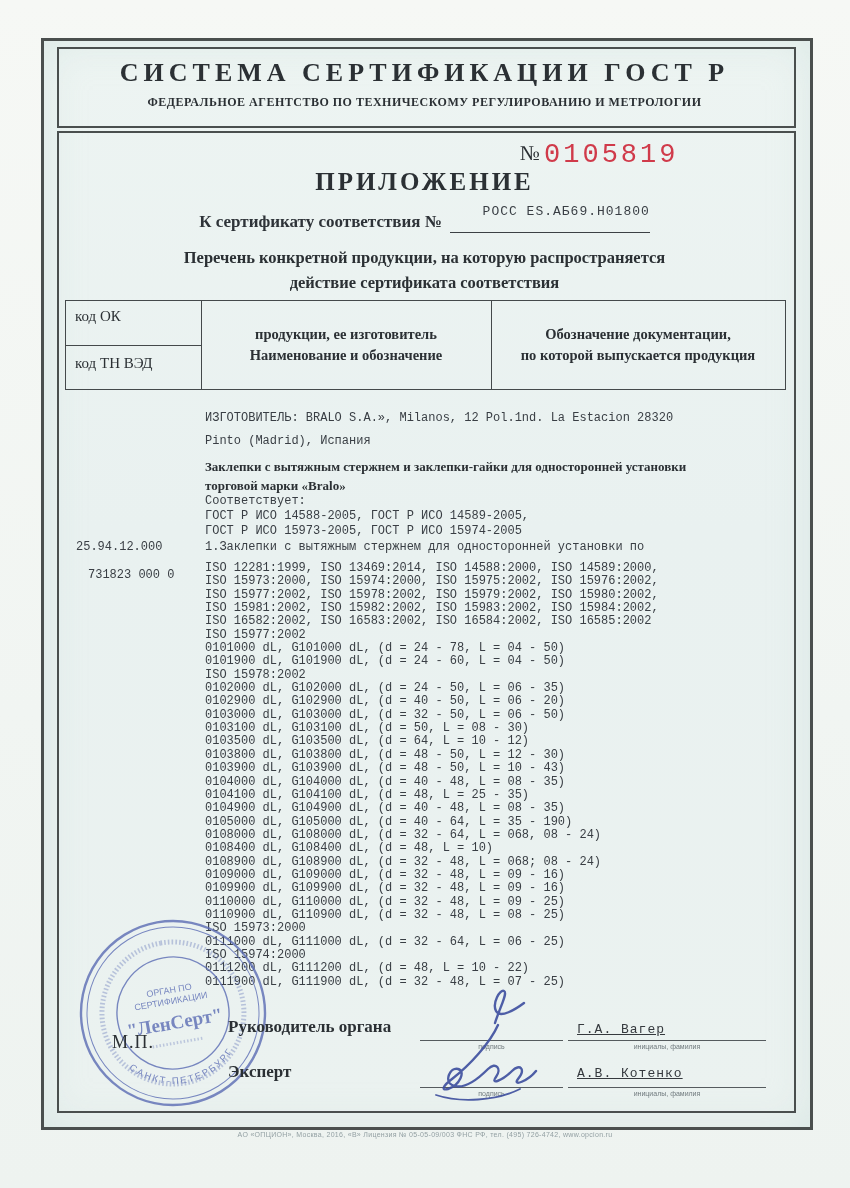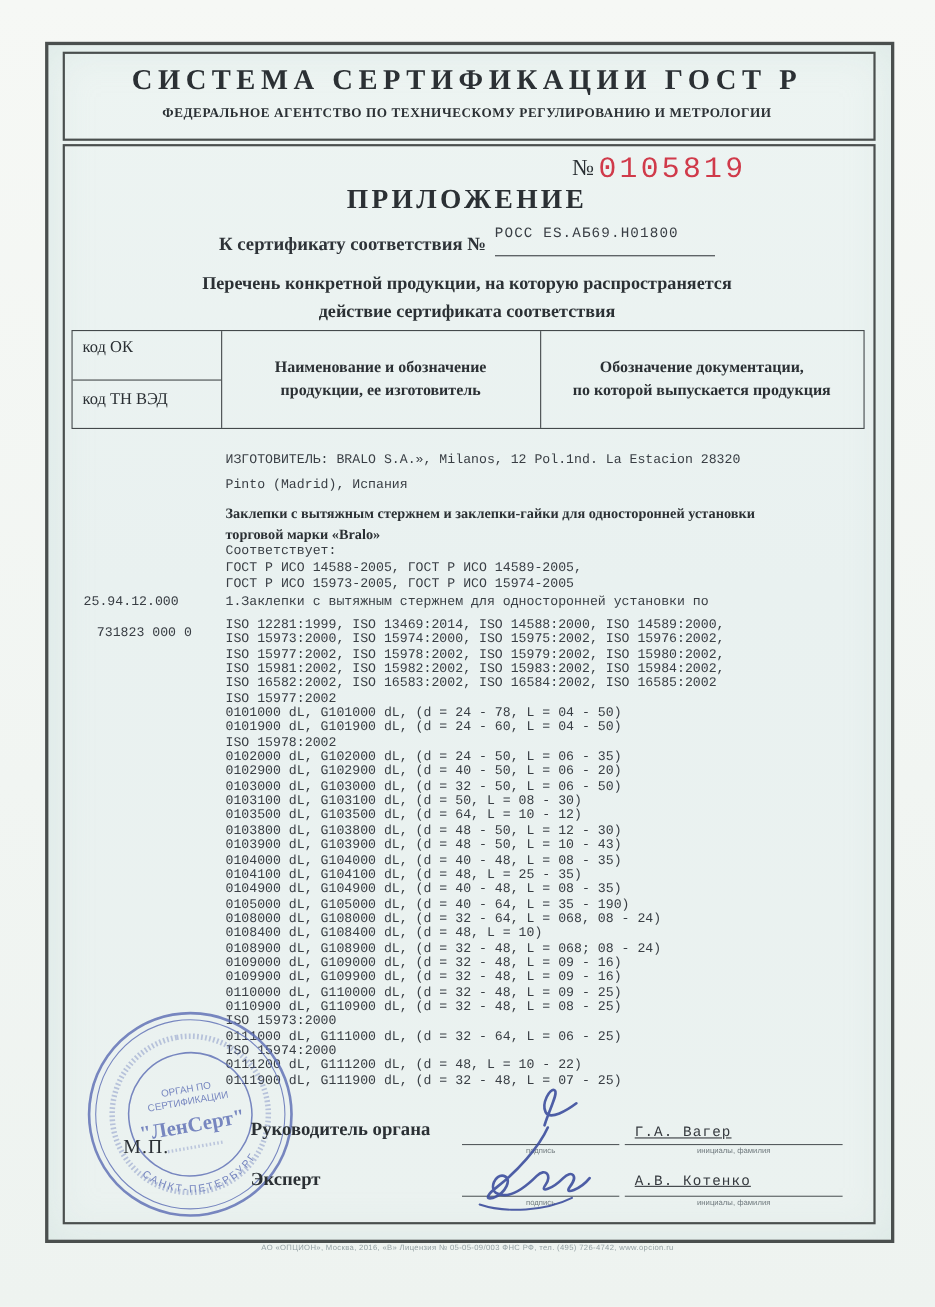--- a/index.html
+++ b/index.html
@@ -32,21 +32,21 @@
   .serial .no{font-size:21px;color:#2b3034;}
   .serial .num{font-family:"Liberation Mono","DejaVu Sans Mono",monospace;
     font-size:27px;color:#d03a4a;letter-spacing:3px;vertical-align:-2px;}
 
   .appendix-title{left:57px;top:168px;width:735px;text-align:center;
     font-size:25px;font-weight:bold;letter-spacing:3px;color:#2b3034;}
 
   .cert-line{left:57px;top:206px;width:735px;text-align:center;font-size:17px;font-weight:bold;}
   .cert-num-wrap{display:inline-block;position:relative;min-width:200px;
     border-bottom:1.5px solid #3c4145;margin-left:8px;height:26px;vertical-align:-6px;}
-  .cert-num{position:absolute;left:0;right:0;top:-2px;text-align:left;
+  .cert-num{position:absolute;left:0;right:0;top:-2px;text-align:right;
     font-size:13px;font-weight:normal;letter-spacing:1px;}
 
   .subtitle{left:57px;top:245px;width:735px;text-align:center;
     font-size:16.5px;font-weight:bold;line-height:25px;color:#2b3034;}
 
   .spec-table{left:65px;top:300px;width:719px;height:88px;border:1.6px solid #44494b;}
   .vline{position:absolute;top:0;bottom:0;width:0;border-left:1.4px solid #44494b;}
   .col1-hline{position:absolute;left:0;width:135px;top:44px;border-top:1.4px solid #44494b;}
   .cell-text{position:absolute;font-size:15px;color:#2b3034;}
   .cell-center{text-align:center;line-height:21px;font-size:14.5px;font-weight:bold;}
@@ -96,22 +96,22 @@
     <div>действие сертификата соответствия</div>
   </div>
 
   <div class="abs spec-table">
     <div class="vline" style="left:135px"></div>
     <div class="vline" style="left:425px"></div>
     <div class="col1-hline"></div>
     <div class="cell-text" style="left:9px;top:7px">код ОК</div>
     <div class="cell-text" style="left:9px;top:54px">код ТН ВЭД</div>
     <div class="cell-text cell-center" style="left:140px;top:23px;width:280px">
+      <div>продукции, ее изготовитель</div>
       <div>Наименование и обозначение</div>
-      <div>продукции, ее изготовитель</div>
     </div>
     <div class="cell-text cell-center" style="left:428px;top:23px;width:288px">
       <div>Обозначение документации,</div>
       <div>по которой выпускается продукция</div>
     </div>
   </div>
 
   <div class="abs mono t-mono" style="left:205px;top:411px">ИЗГОТОВИТЕЛЬ: BRALO S.A.», Milanos, 12 Pol.1nd. La Estacion 28320</div>
   <div class="abs mono t-mono" style="left:205px;top:434px">Pinto (Madrid), Испания</div>
 

